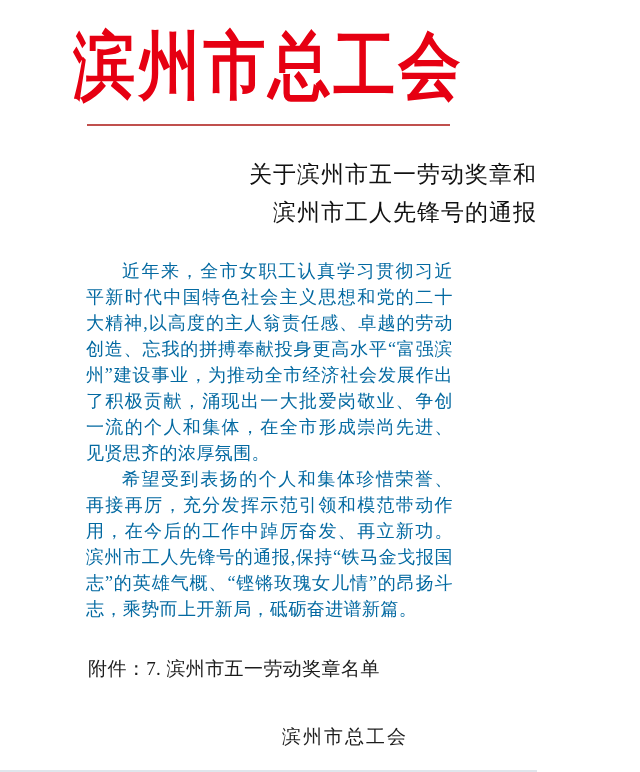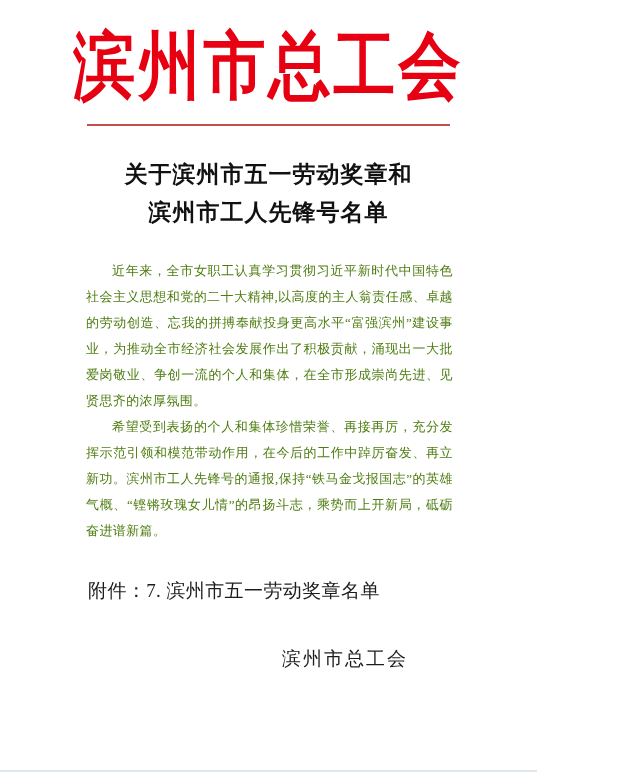--- a/index.html
+++ b/index.html
@@ -32,36 +32,36 @@
   }
   .red-divider {
     border: none;
     border-top: 2px solid #c0504d;
     margin: 14px 87px 0 87px;
   }
 
   
   .doc-title {
     margin-top: 30px;
-    text-align: center;
-    font-weight: bold;
+    text-align: right;
+    font-weight: normal;
     font-size: 23px;
     line-height: 38px;
     color: #111111;
     letter-spacing: 1px;
   }
 
   
   .doc-body {
     margin: 26px 84px 0 86px;
-    font-size: 13px;
+    font-size: 18px;
     line-height: 26px;
     letter-spacing: 0.4px;
     text-align: justify;
-    color: #4d7c0f;
+    color: #0369a1;
   }
   .doc-body p { margin: 0; text-indent: 2em; }
 
   
   .attachments {
     margin: 12px 84px 0 88px;
     font-size: 19px;
     line-height: 30px;
     letter-spacing: 0.4px;
   }
@@ -95,21 +95,21 @@
 <div class="page">
 
   <div class="org-header">
     <span class="org-name">滨州市总工会</span>
   </div>
 
   <hr class="red-divider">
 
   <div class="doc-title">
     <div>关于滨州市五一劳动奖章和</div>
-    <div>滨州市工人先锋号名单</div>
+    <div>滨州市工人先锋号的通报</div>
   </div>
 
   <div class="doc-body">
     <p>近年来，全市女职工认真学习贯彻习近平新时代中国特色社会主义思想和党的二十大精神,以高度的主人翁责任感、卓越的劳动创造、忘我的拼搏奉献投身更高水平“富强滨州”建设事业，为推动全市经济社会发展作出了积极贡献，涌现出一大批爱岗敬业、争创一流的个人和集体，在全市形成崇尚先进、见贤思齐的浓厚氛围。</p>
     <p>希望受到表扬的个人和集体珍惜荣誉、再接再厉，充分发挥示范引领和模范带动作用，在今后的工作中踔厉奋发、再立新功。滨州市工人先锋号的通报,保持“铁马金戈报国志”的英雄气概、“铿锵玫瑰女儿情”的昂扬斗志，乘势而上开新局，砥砺奋进谱新篇。</p>
   </div>
 
   <div class="attachments">
     <div class="att-row">
       <span class="att-label">附件：</span>

